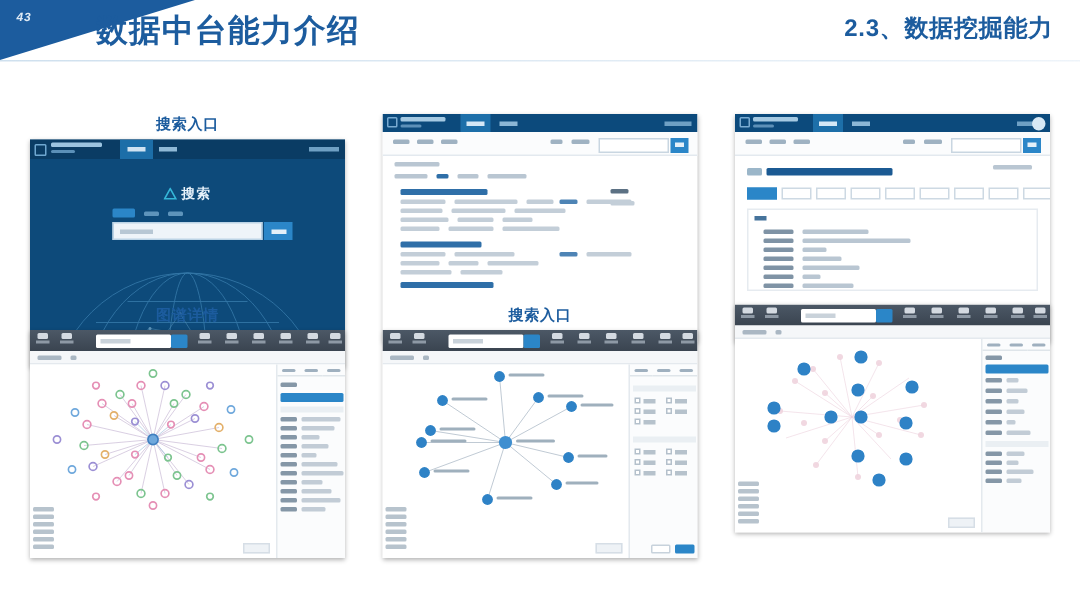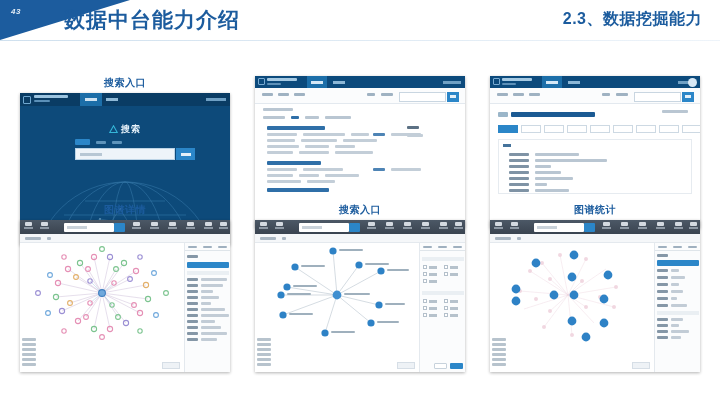--- a/index.html
+++ b/index.html
@@ -727,21 +727,20 @@
               <b></b>
               <i></i>
             </div>
           <div class="btnc"></div>
           <div class="btnok"></div>
         </div>
       </div>
     </div>
 
     <div class="cell c2 r1">
-      <div class="cell-label">图谱统计</div>
       <div class="shot g">
         <div class="gtool">
           <div class="ic" style="left:4px">
               <b></b>
               <s></s>
             </div>
           <div class="ic" style="left:20px">
               <b></b>
               <s></s>
             </div>

